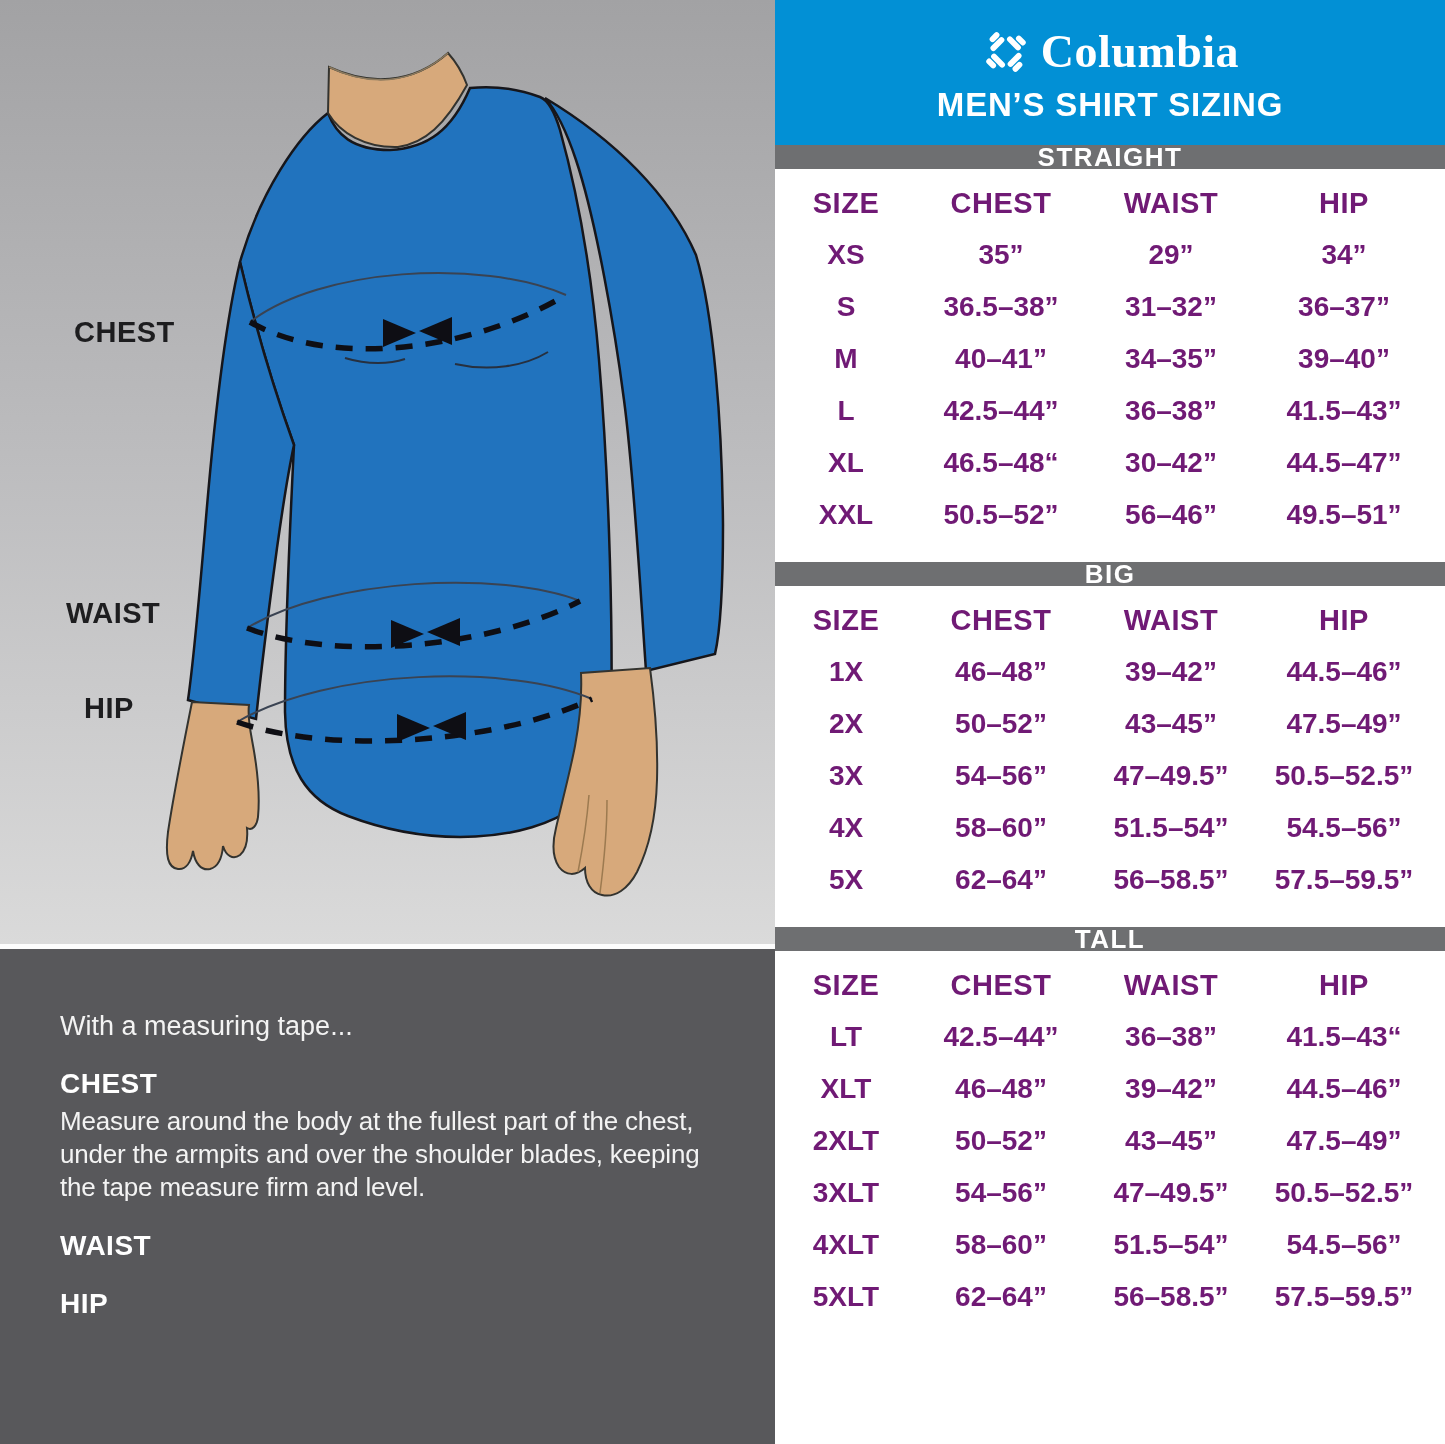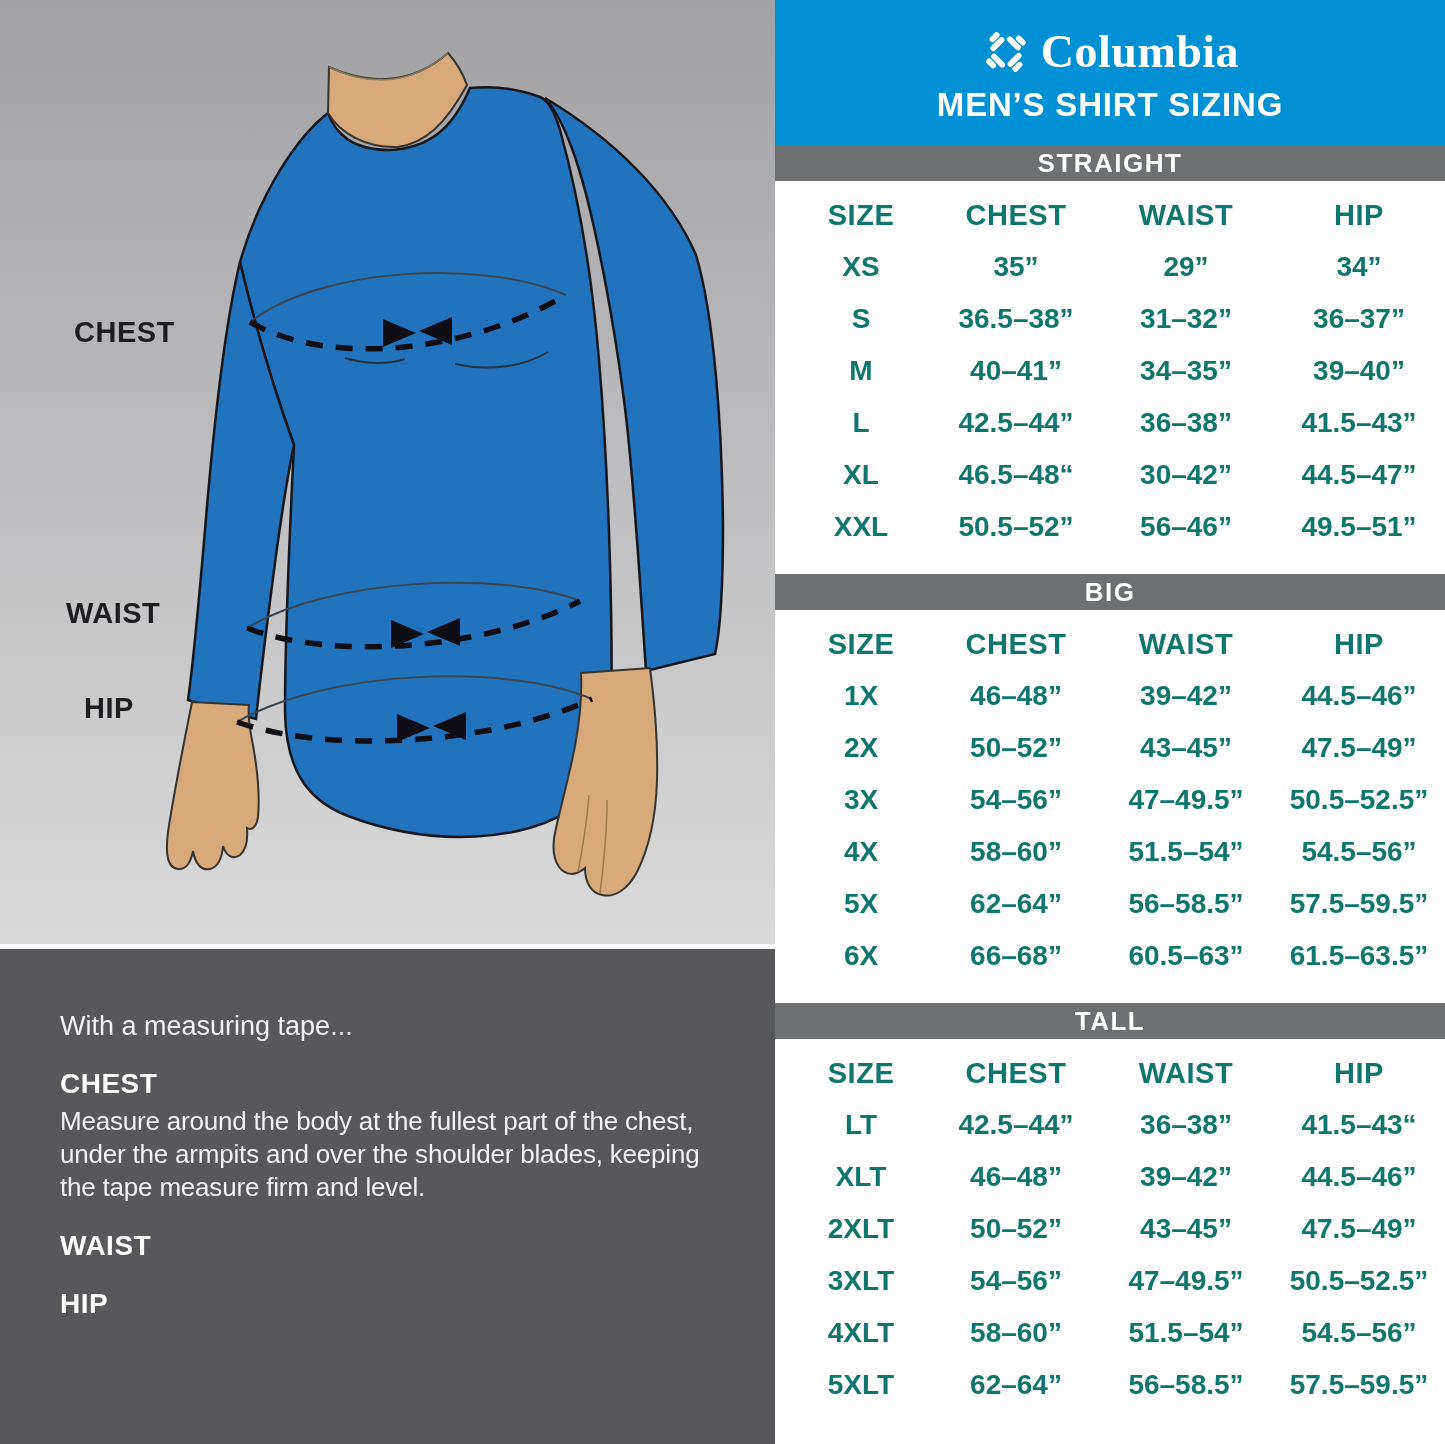--- a/index.html
+++ b/index.html
@@ -24,23 +24,23 @@
 
   
   .right-panel{position:absolute;left:775px;top:0;width:670px;height:1444px;background:#fff;}
   .brand{height:145px;background:#0290d5;color:#fff;display:flex;flex-direction:column;
          align-items:center;justify-content:center;gap:4px;}
   .logo-row{display:flex;align-items:center;gap:10px;height:56px;}
   .wordmark{font-family:"Liberation Serif","DejaVu Serif",serif;font-weight:700;font-size:46px;
             letter-spacing:.5px;line-height:1;}
   .subtitle{font-size:33px;font-weight:800;letter-spacing:.8px;line-height:1;margin-top:4px;}
 
-  .bar{height:36px;background:#6e6f71;color:#fff;font-weight:700;font-size:26px;
+  .bar{height:24px;background:#6e6f71;color:#fff;font-weight:700;font-size:26px;
        display:flex;align-items:center;justify-content:center;letter-spacing:1.5px;}
-  .size-table{padding:8px 26px 21px 0;color:#0f766e;margin-left:15px;}
+  .size-table{padding:8px 26px 21px 0;color:#701a75;}
   .trow{display:grid;grid-template-columns:142px 168px 172px 174px;height:52px;
         align-items:center;text-align:center;}
   .thead-row{font-weight:800;font-size:29px;letter-spacing:.5px;}
   .tdata-row{font-weight:700;font-size:28px;}
 </style>
 </head>
 <body>
 
 <div class="stage">
 
@@ -212,26 +212,20 @@
             <div>58–60”</div>
             <div>51.5–54”</div>
             <div>54.5–56”</div>
           </div>
           <div class="trow tdata-row">
             <div>5X</div>
             <div>62–64”</div>
             <div>56–58.5”</div>
             <div>57.5–59.5”</div>
           </div>
-          <div class="trow tdata-row">
-            <div>6X</div>
-            <div>66–68”</div>
-            <div>60.5–63”</div>
-            <div>61.5–63.5”</div>
-          </div>
         </div>
     </section>
 
     <section>
       <div class="bar">TALL</div>
       <div class="size-table">
           <div class="trow thead-row">
             <div>SIZE</div>
             <div>CHEST</div>
             <div>WAIST</div>

